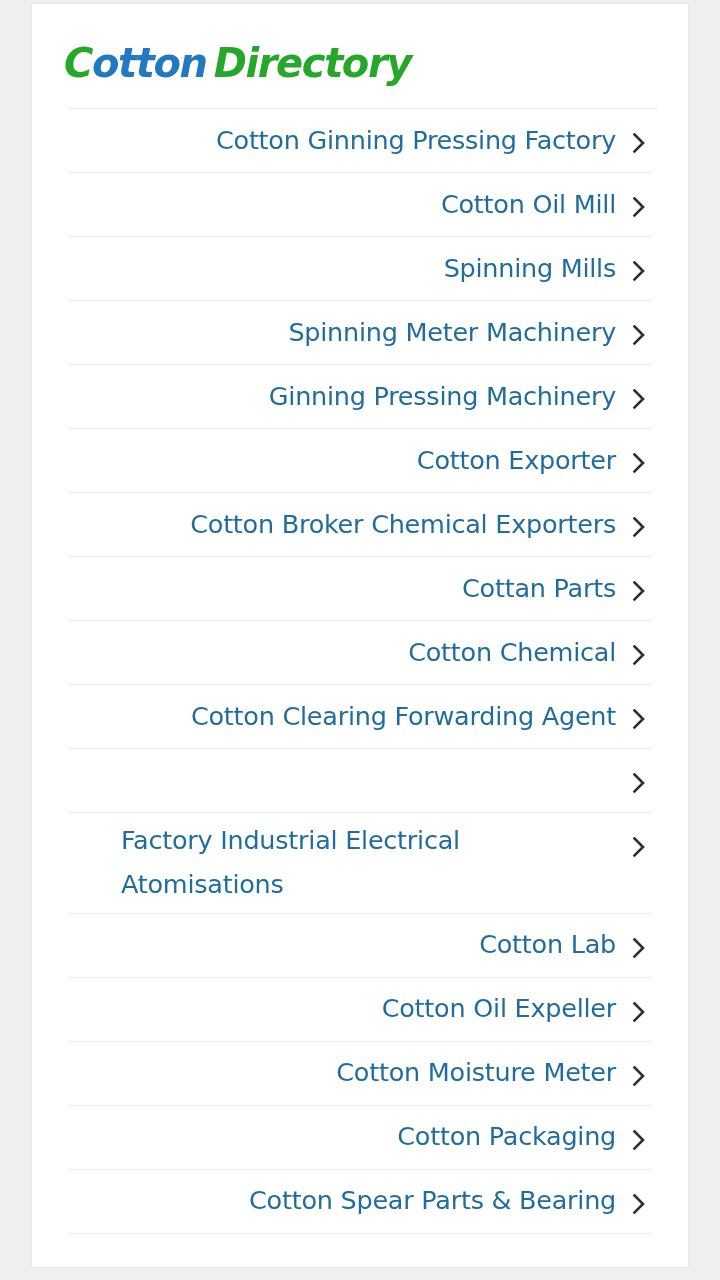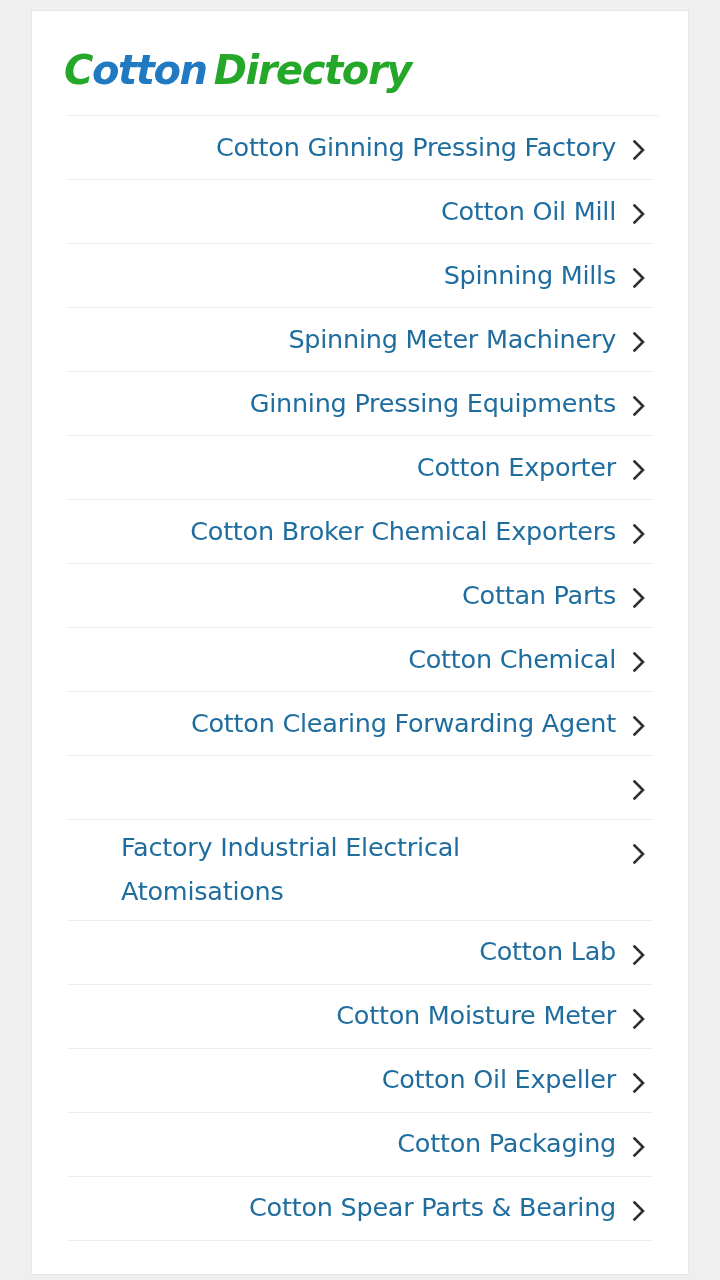--- a/index.html
+++ b/index.html
@@ -19,21 +19,21 @@
     width: 720px;
     height: 1280px;
     background: #efefef;
     box-sizing: border-box;
   }
 
   
   #card {
     position: absolute;
     left: 32px;
-    top: 11px;
+    top: 4px;
     width: 656px;
     height: 1263px;
     background: #ffffff;
     box-sizing: border-box;
     overflow: hidden;
     box-shadow: 0 0 0 1px #e7e7e7;
   }
 
   
   #header {
@@ -156,21 +156,21 @@
         </div>
         <div class="cat-row">
           <span class="cat-label">Spinning Meter Machinery</span>
           <span class="cat-chevron">
             <svg width="20" height="26" viewBox="0 0 20 26" aria-hidden="true">
               <path d="M5.5 4.5 L14 13 L5.5 21.5" fill="none" stroke="#2e2e2e" stroke-width="2.6" stroke-linecap="square" stroke-linejoin="miter"></path>
             </svg>
           </span>
         </div>
         <div class="cat-row">
-          <span class="cat-label">Ginning Pressing Equipments</span>
+          <span class="cat-label">Ginning Pressing Machinery</span>
           <span class="cat-chevron">
             <svg width="20" height="26" viewBox="0 0 20 26" aria-hidden="true">
               <path d="M5.5 4.5 L14 13 L5.5 21.5" fill="none" stroke="#2e2e2e" stroke-width="2.6" stroke-linecap="square" stroke-linejoin="miter"></path>
             </svg>
           </span>
         </div>
         <div class="cat-row">
           <span class="cat-label">Cotton Exporter</span>
           <span class="cat-chevron">
             <svg width="20" height="26" viewBox="0 0 20 26" aria-hidden="true">
@@ -227,36 +227,36 @@
         </div>
         <div class="cat-row">
           <span class="cat-label">Cotton Lab</span>
           <span class="cat-chevron">
             <svg width="20" height="26" viewBox="0 0 20 26" aria-hidden="true">
               <path d="M5.5 4.5 L14 13 L5.5 21.5" fill="none" stroke="#2e2e2e" stroke-width="2.6" stroke-linecap="square" stroke-linejoin="miter"></path>
             </svg>
           </span>
         </div>
         <div class="cat-row">
+          <span class="cat-label">Cotton Oil Expeller</span>
+          <span class="cat-chevron">
+            <svg width="20" height="26" viewBox="0 0 20 26" aria-hidden="true">
+              <path d="M5.5 4.5 L14 13 L5.5 21.5" fill="none" stroke="#2e2e2e" stroke-width="2.6" stroke-linecap="square" stroke-linejoin="miter"></path>
+            </svg>
+          </span>
+        </div>
+        <div class="cat-row">
           <span class="cat-label">Cotton Moisture Meter</span>
           <span class="cat-chevron">
             <svg width="20" height="26" viewBox="0 0 20 26" aria-hidden="true">
               <path d="M5.5 4.5 L14 13 L5.5 21.5" fill="none" stroke="#2e2e2e" stroke-width="2.6" stroke-linecap="square" stroke-linejoin="miter"></path>
             </svg>
           </span>
         </div>
         <div class="cat-row">
-          <span class="cat-label">Cotton Oil Expeller</span>
-          <span class="cat-chevron">
-            <svg width="20" height="26" viewBox="0 0 20 26" aria-hidden="true">
-              <path d="M5.5 4.5 L14 13 L5.5 21.5" fill="none" stroke="#2e2e2e" stroke-width="2.6" stroke-linecap="square" stroke-linejoin="miter"></path>
-            </svg>
-          </span>
-        </div>
-        <div class="cat-row">
           <span class="cat-label">Cotton Packaging</span>
           <span class="cat-chevron">
             <svg width="20" height="26" viewBox="0 0 20 26" aria-hidden="true">
               <path d="M5.5 4.5 L14 13 L5.5 21.5" fill="none" stroke="#2e2e2e" stroke-width="2.6" stroke-linecap="square" stroke-linejoin="miter"></path>
             </svg>
           </span>
         </div>
         <div class="cat-row">
           <span class="cat-label">Cotton Spear Parts &amp; Bearing</span>
           <span class="cat-chevron">

